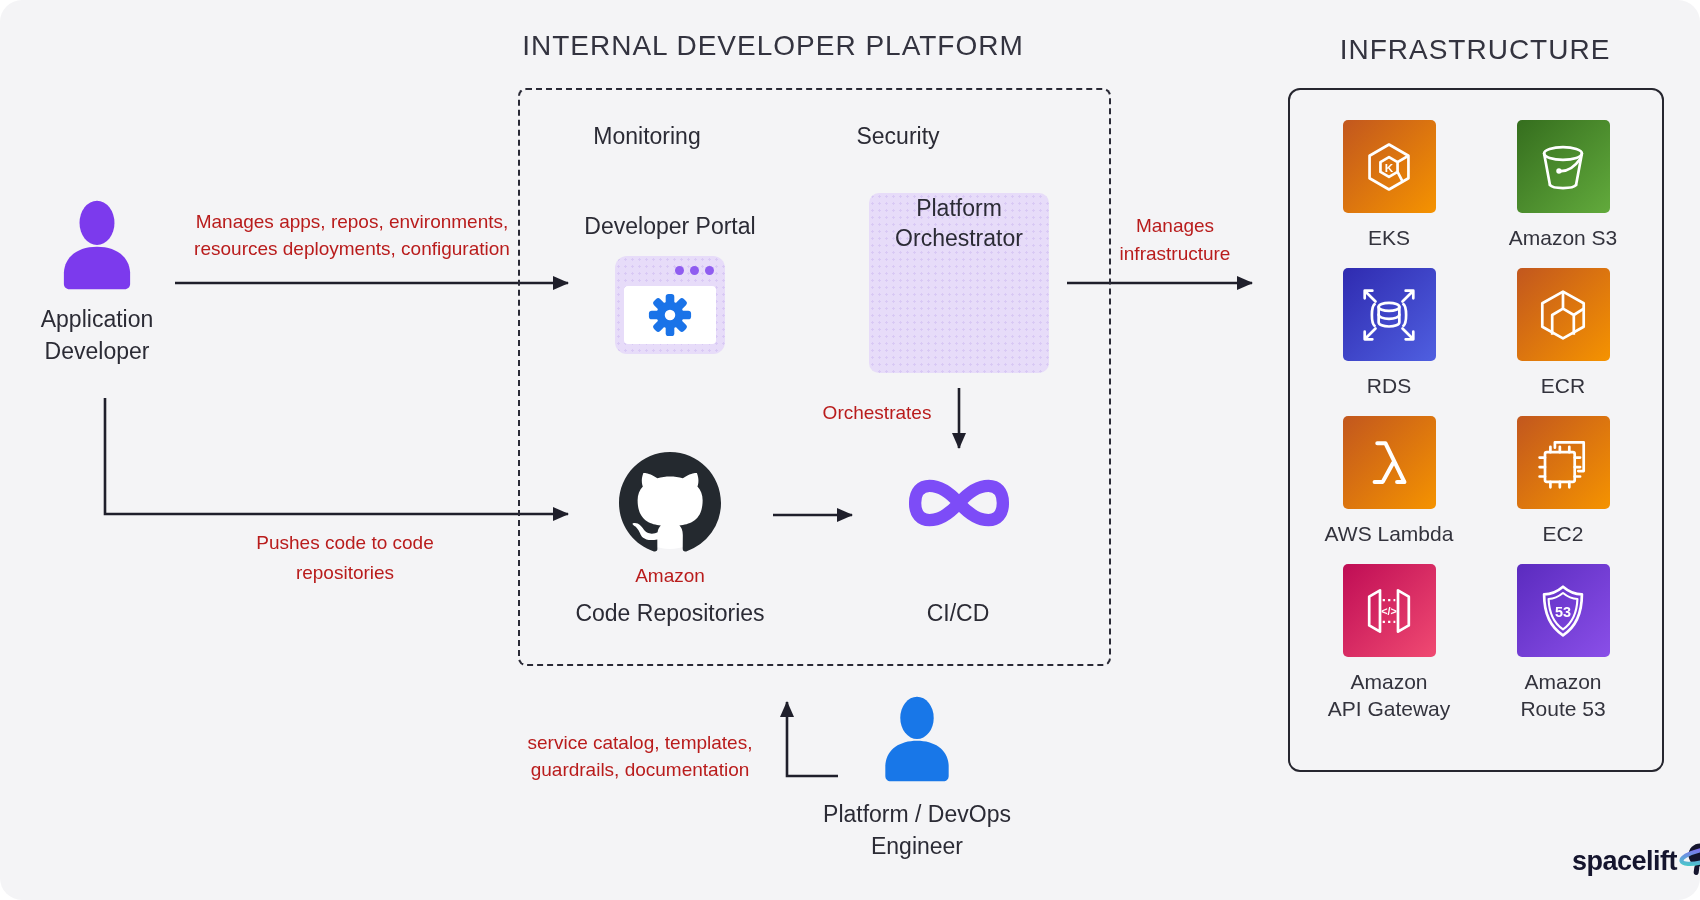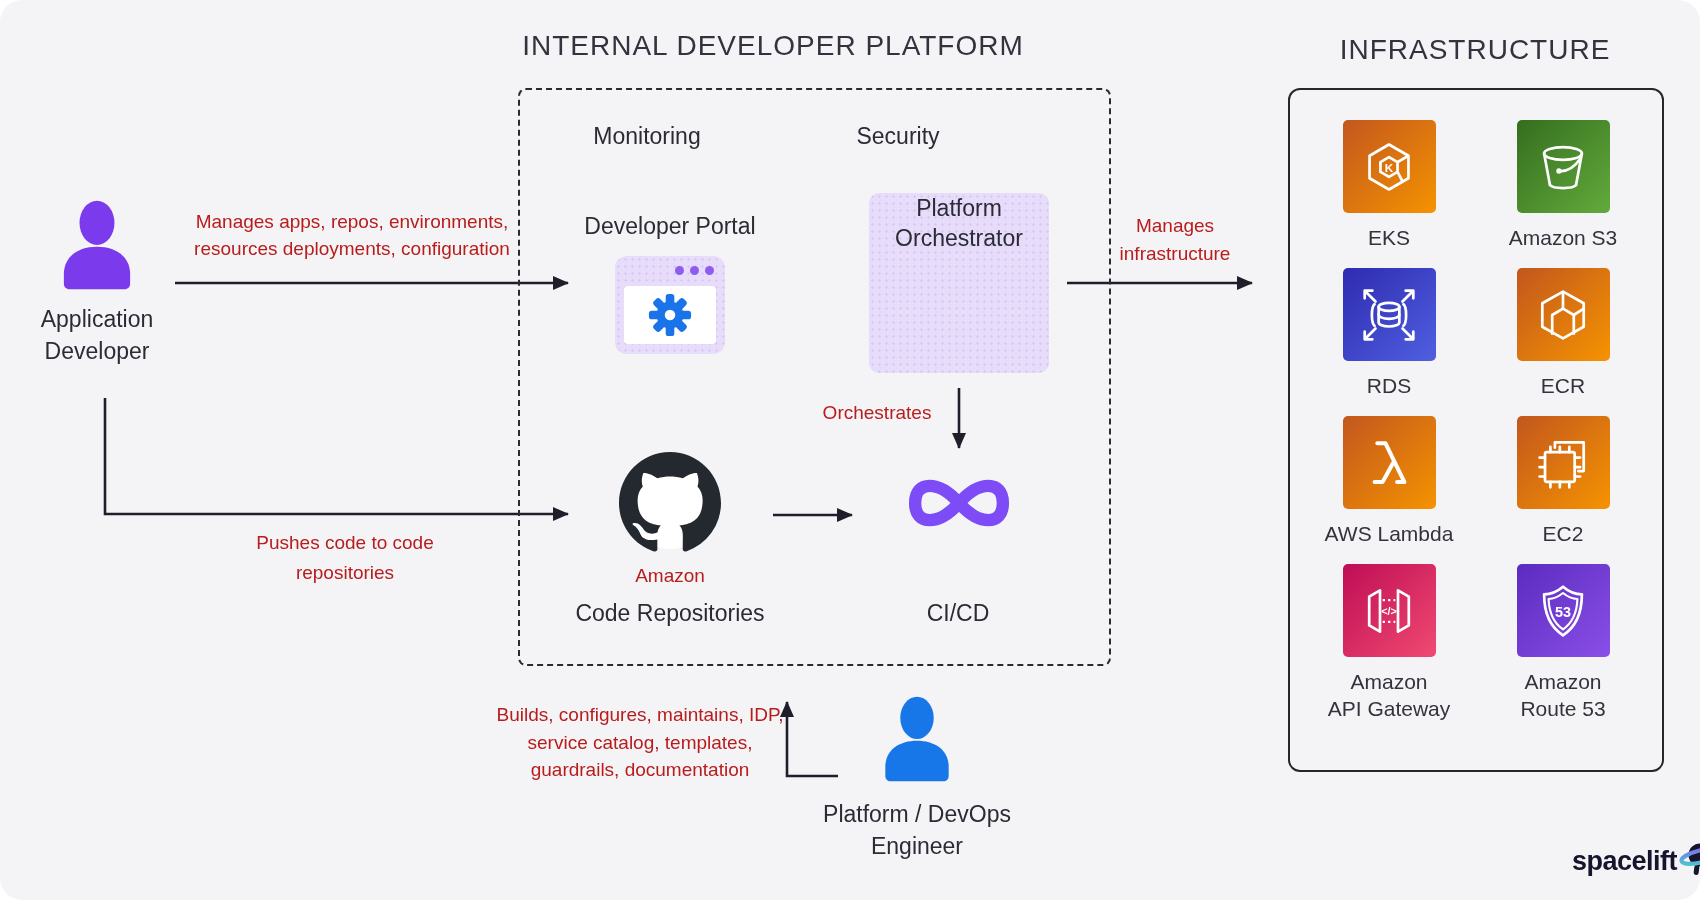--- a/index.html
+++ b/index.html
@@ -224,21 +224,20 @@
         </div>
         <div class="label">
           <span>Amazon</span><br>
           <span>Route 53</span>
         </div>
       </div>
 
     </div>
   </div>
 
-  <div class="ctext note" style="left:640px;top:704px;">Builds, configures, maintains, IDP,</div>
   <div class="ctext note" style="left:640px;top:732px;">service catalog, templates,</div>
   <div class="ctext note" style="left:640px;top:759px;">guardrails, documentation</div>
 
   <div class="abs" style="left:873px;top:695px;">
     <svg width="88" height="88" viewBox="0 0 100 100">
       <ellipse cx="50" cy="26" rx="19" ry="24" fill="#1877e8"></ellipse>
       <path d="M50,52 C70,52 85,62 86,80 L86,92 C86,95.5 83.5,98 80,98 L20,98 C16.5,98 14,95.5 14,92 L14,80 C15,62 30,52 50,52 Z" fill="#1877e8"></path>
     </svg>
   </div>
   <div class="ctext nodelabel" style="left:917px;top:801px;">Platform / DevOps</div>

